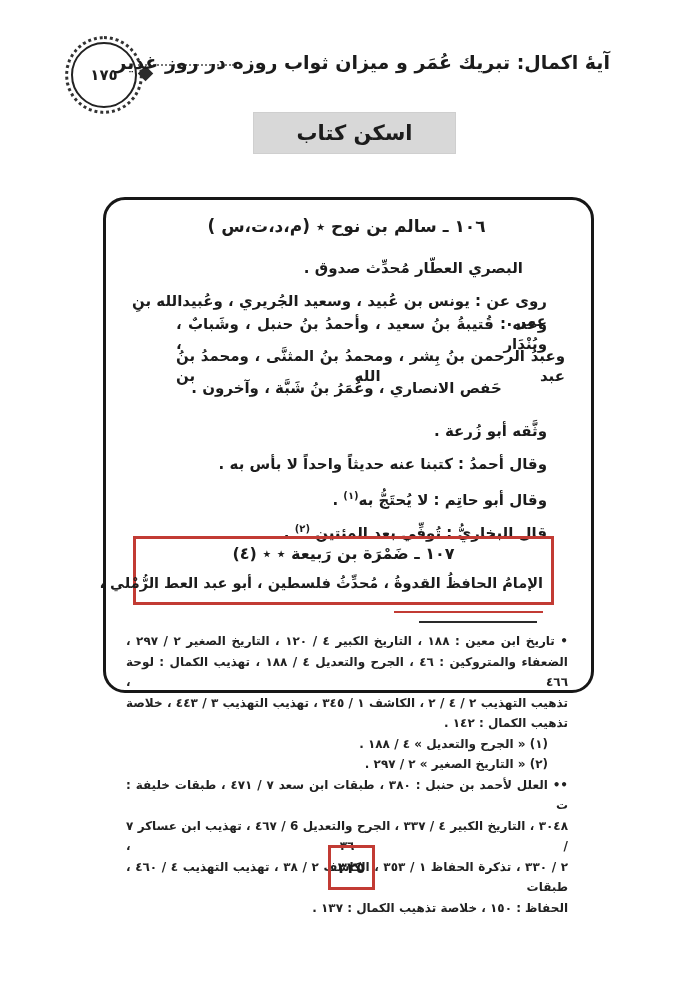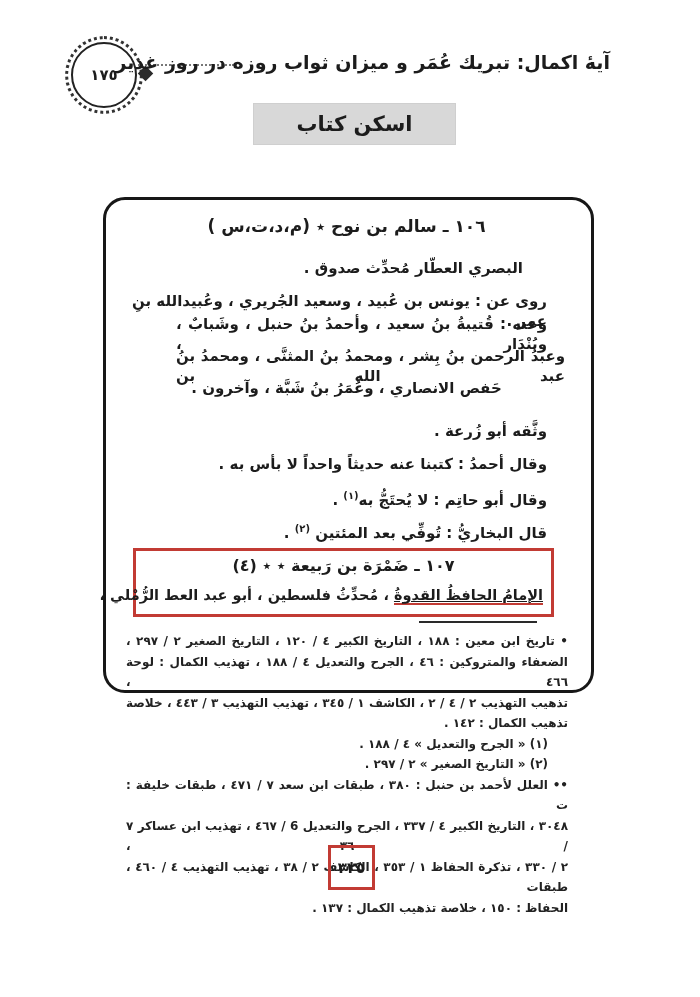--- a/index.html
+++ b/index.html
@@ -29,21 +29,21 @@
   .head-rule{
     position:absolute;left:138px;top:64px;width:96px;border-top:2px dotted #777;
   }
   .head-title{
     position:absolute;right:90px;top:51px;direction:rtl;text-align:right;
     font-size:19px;font-weight:bold;white-space:nowrap;
   }
 
   
   .scan-btn{
-    position:absolute;left:253px;top:103px;width:203px;height:42px;
+    position:absolute;left:253px;top:112px;width:203px;height:42px;
     background:#d8d8d8;border:1px solid #cfcfcf;box-sizing:border-box;
     display:flex;align-items:center;justify-content:center;
     font-size:21px;font-weight:bold;direction:rtl;cursor:pointer;
   }
 
   
   .frame{
     position:absolute;left:103px;top:197px;width:491px;height:496px;
     border:3px solid #171717;border-radius:22px;background:#fff;box-sizing:border-box;
   }
@@ -54,32 +54,32 @@
   .bline.c{text-align:center;}
   .bline.r{text-align:right;margin-top:9px;}
   .bline.j{text-align:justify;text-align-last:justify;margin-left:48px;}
   .bline.ind{padding-right:18px;}
   .bline.ind2{padding-right:42px;}
   .heading{font-size:17px;}
   sup.fnref{font-size:10px;font-weight:bold;}
 
   
   .hlbox{
-    position:absolute;left:27px;top:348px;width:421px;height:69px;
+    position:absolute;left:27px;top:336px;width:421px;height:69px;
     border:3px solid var(--red);box-sizing:border-box;background:transparent;
   }
   .hl-heading{
     position:absolute;top:5px;left:0;right:0;text-align:center;direction:rtl;
     font-size:16px;font-weight:bold;
   }
   .hl-line{
     position:absolute;top:36px;left:8px;right:8px;direction:rtl;text-align:right;
     font-size:14.5px;font-weight:bold;white-space:nowrap;
   }
-  .hl-underline{border-bottom:2.5px solid var(--red);padding-bottom:0;text-decoration:underline;}
+  .hl-underline{border-bottom:2.5px solid var(--red);padding-bottom:20px;}
 
   
   .fnsep{
     position:absolute;top:421px;left:313px;width:118px;border-top:2px solid #2a2a2a;
   }
   .fnblock{
     position:absolute;top:431px;left:20px;right:23px;direction:rtl;
     font-size:12px;font-weight:bold;line-height:20.5px;color:#222;
   }
   .fnline.j{text-align:justify;text-align-last:justify;}

